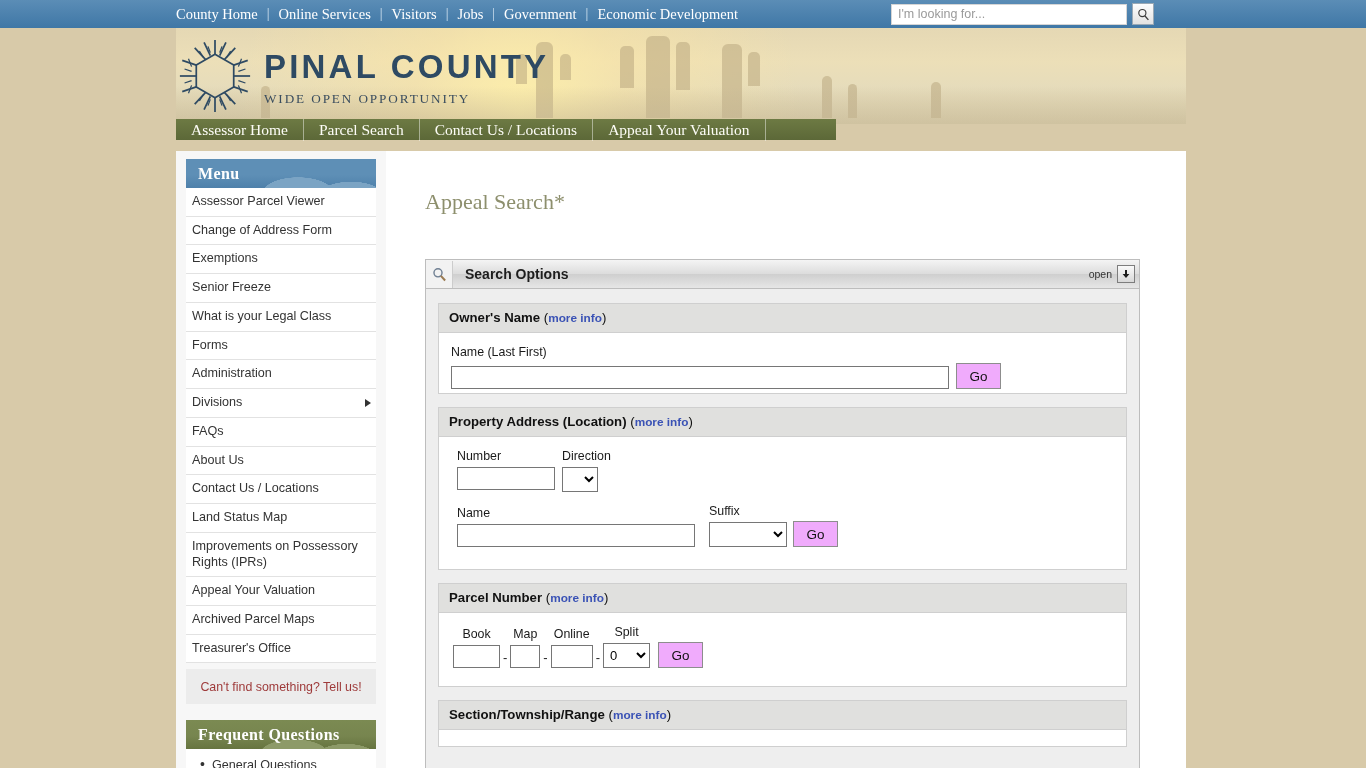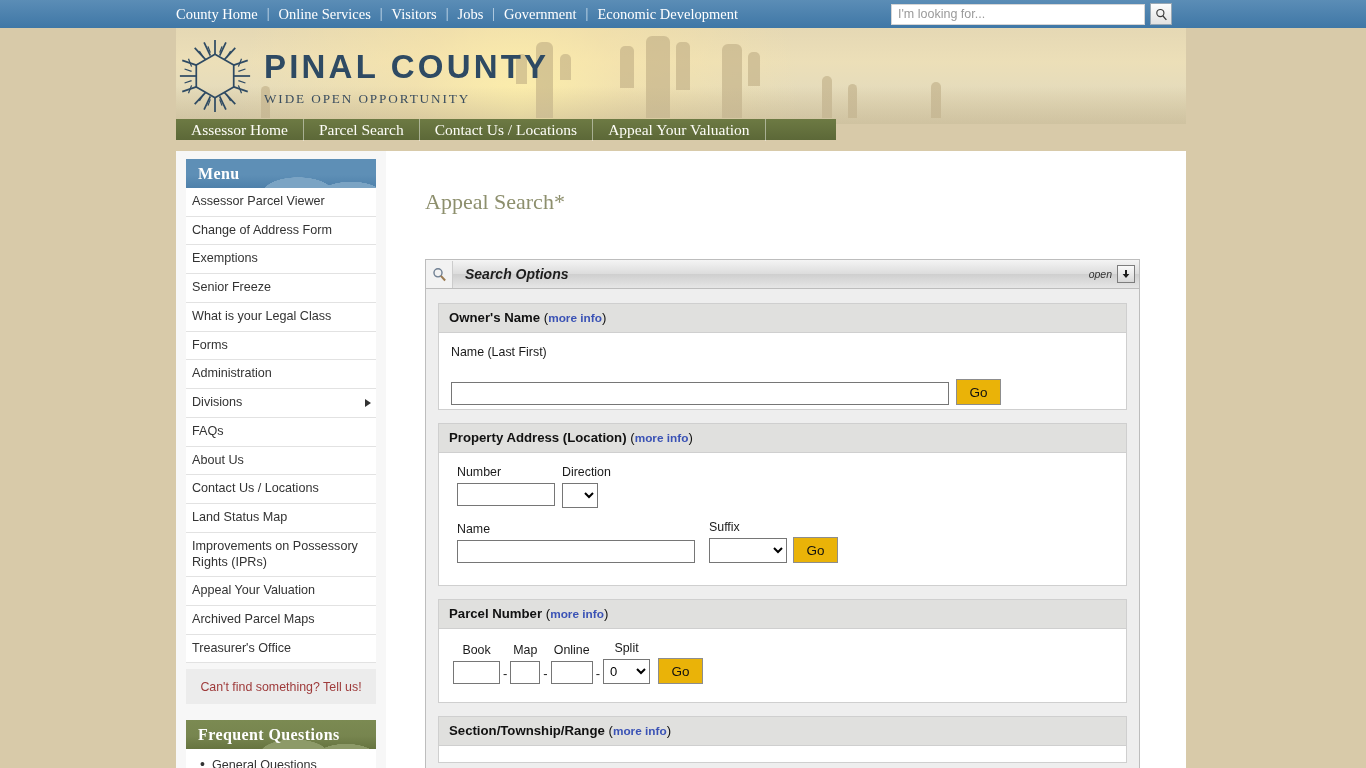--- a/index.html
+++ b/index.html
@@ -44,21 +44,21 @@
     font-size: 14px;
   }
   .topsearch {
     position: absolute;
     left: 891px;
     top: 3px;
     display: flex;
     align-items: center;
   }
   .topsearch input {
-    width: 254px;
+    width: 236px;
     height: 21px;
     border: 1px solid #d5d5d5;
     background: #fff;
     font-size: 12.5px;
     font-family: "Liberation Sans", sans-serif;
     color: #333;
     padding: 0 6px;
     outline: none;
   }
   .topsearch input::placeholder { color: #9a9a9a; }
@@ -259,21 +259,20 @@
   }
 
   .panel { border: 1px solid #bdbdbd; background: #eeeeee; }
   .panel-head {
     height: 29px;
     background: linear-gradient(#f4f4f4 0%, #dcdcdc 50%, #cfcfcf 51%, #e6e6e6 100%);
     display: flex;
     align-items: center;
     border-bottom: 1px solid #bdbdbd;
     position: relative;
-    font-style: italic;
   }
   .panel-head .magnify {
     width: 27px;
     height: 27px;
     display:flex; align-items:center; justify-content:center;
     background: #f2f2f2;
     border-right: 1px solid #cccccc;
   }
   .panel-head .ttl {
     font-size: 14px;
@@ -326,27 +325,26 @@
     border: 1px solid #767676;
     background: #fff;
     font-size: 13px;
     font-family: "Liberation Sans", sans-serif;
     padding: 0 2px;
     outline: none;
   }
   .gobtn {
     height: 26px;
     min-width: 45px;
-    background: #eab308;
+    background: #f0abfc;
     border: 1px solid #8d8d8d;
     font-size: 13.5px;
     font-family: "Liberation Sans", sans-serif;
     color: #111;
     cursor: pointer;
-    margin-top: 16px;
   }
   .dash { font-size: 13px; color:#222; padding: 0 3px 3px 3px; }
 </style>
 </head>
 <body>
 
 <div class="topbar">
   <nav class="topnav">
     <a href="#">County Home</a>
     <span class="sep">|</span>

